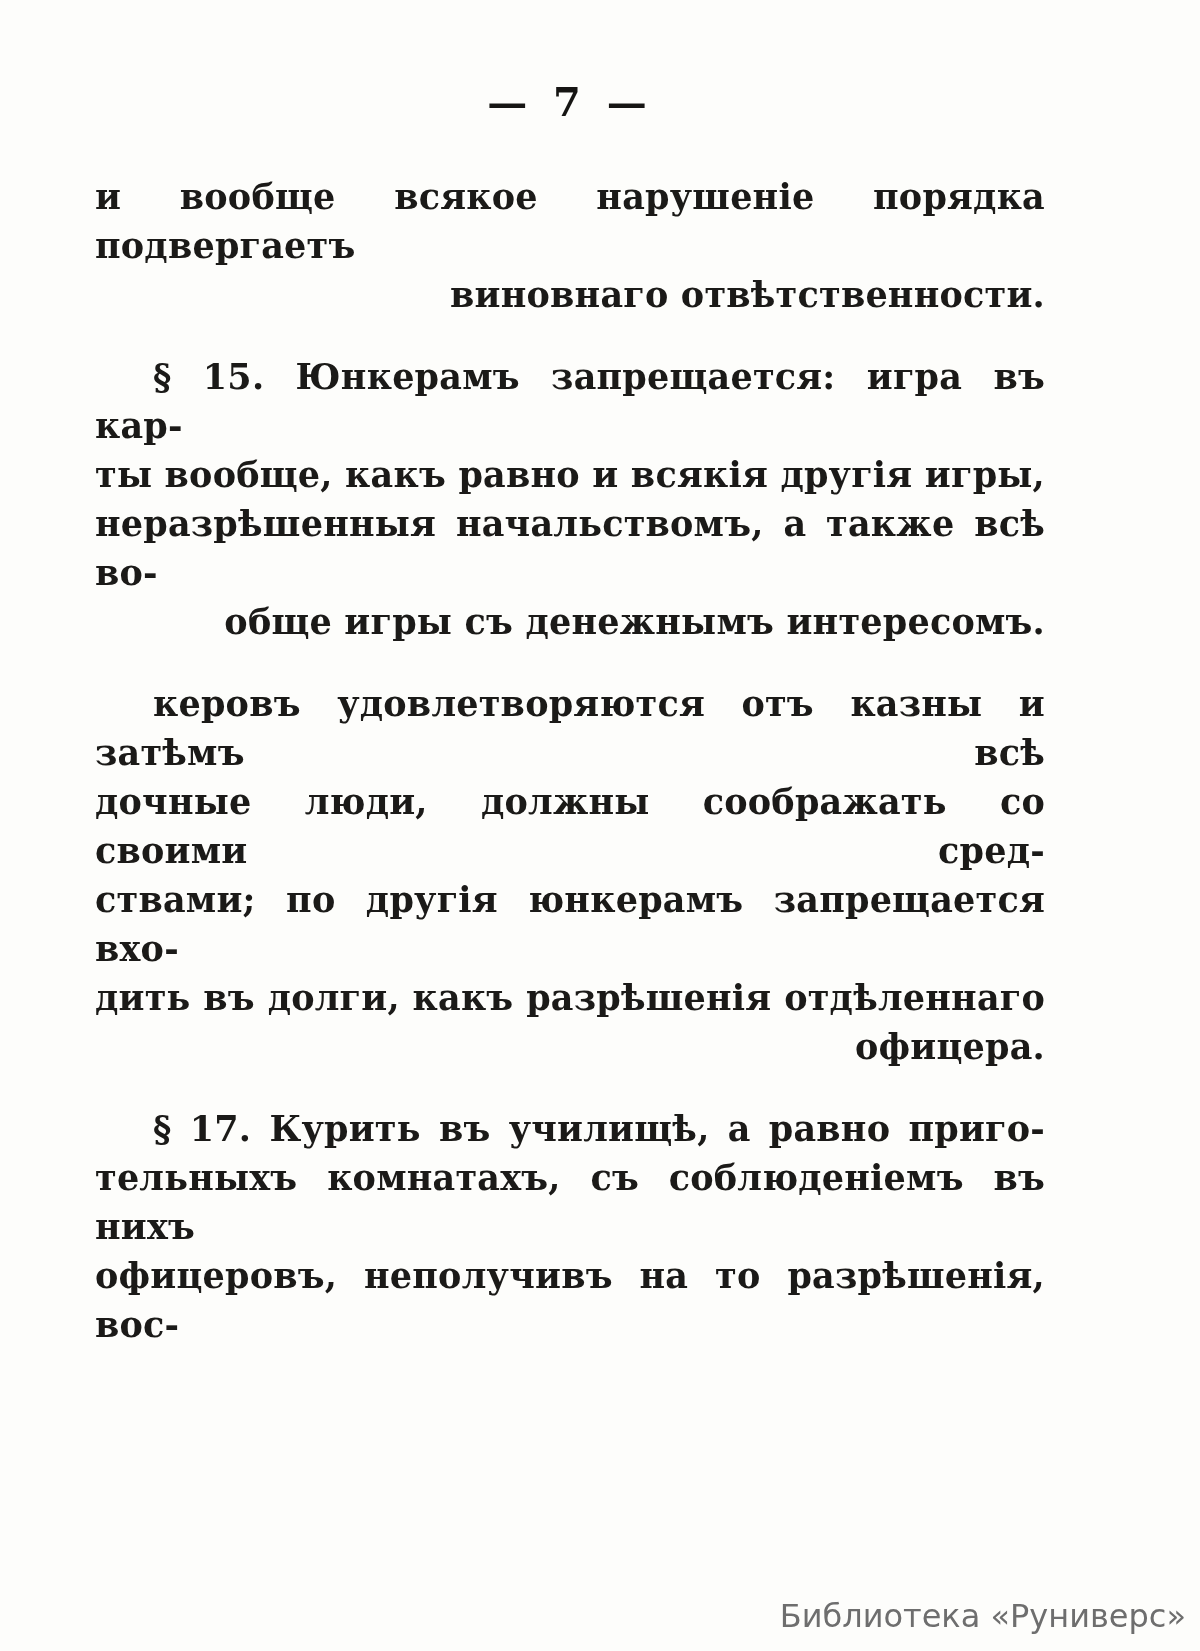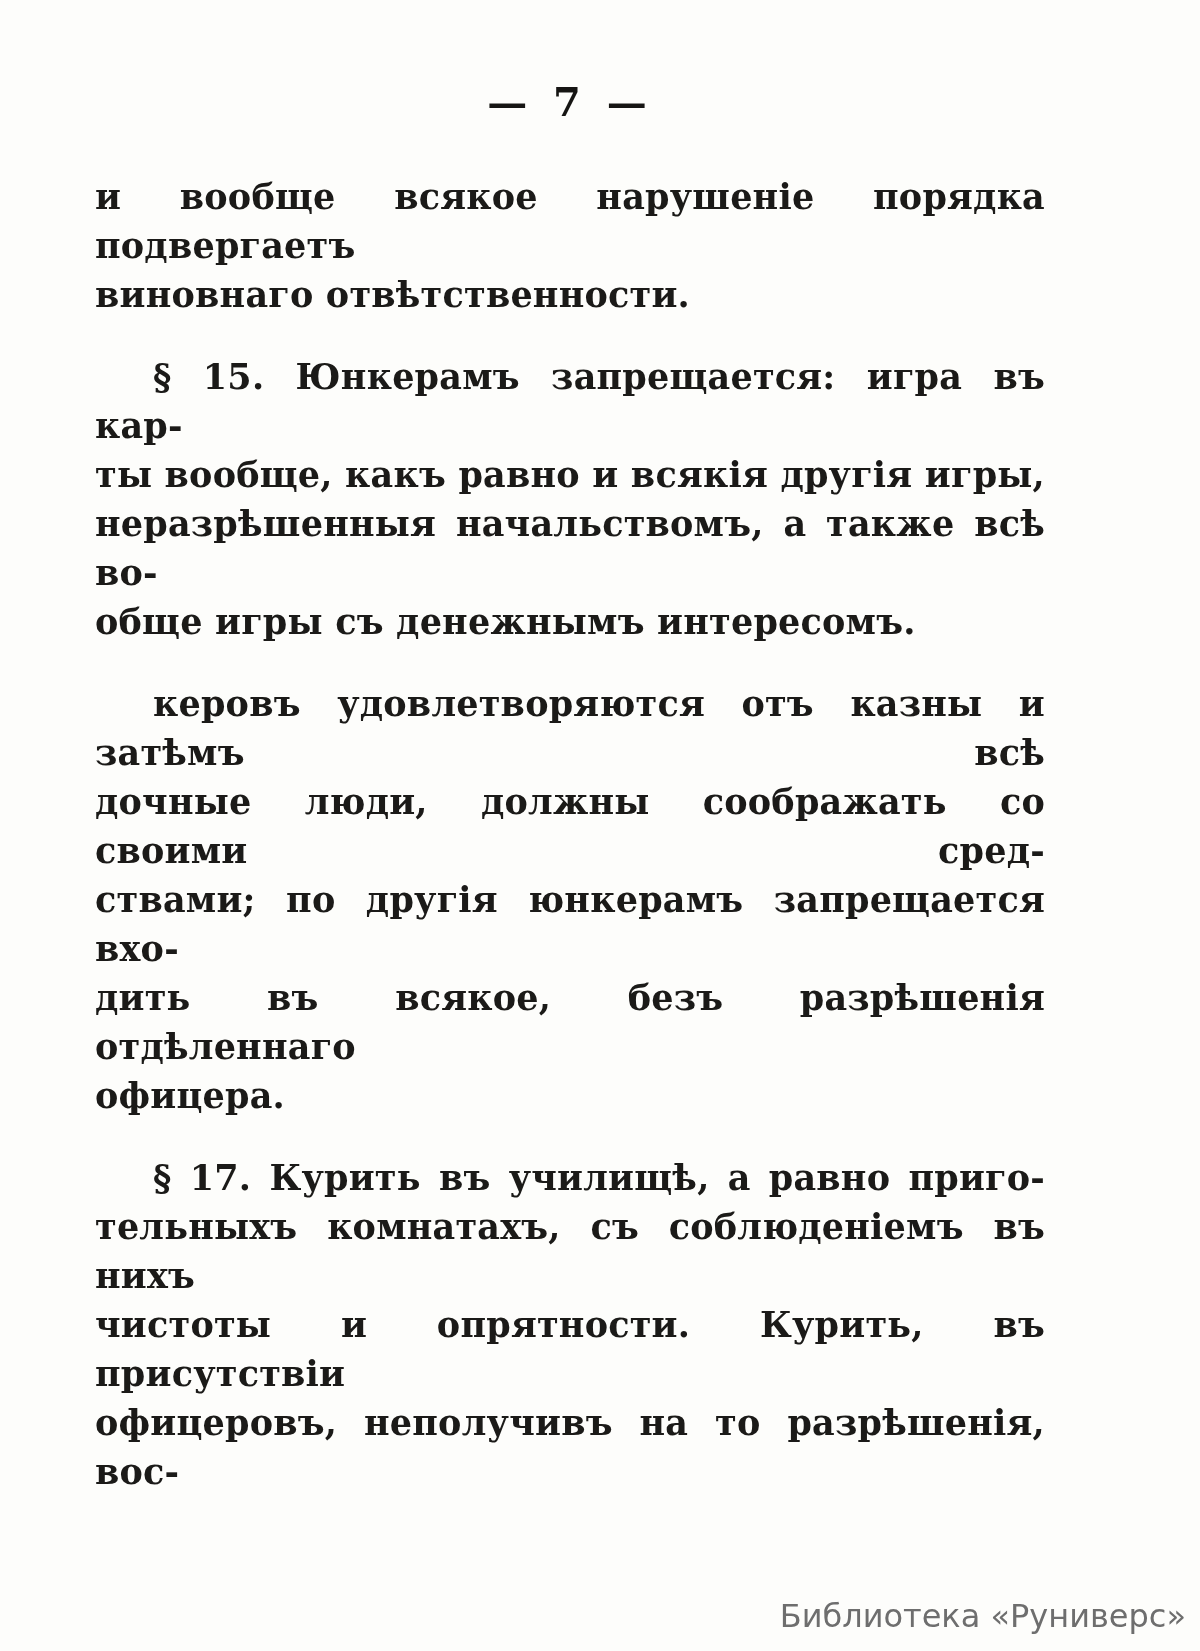--- a/index.html
+++ b/index.html
@@ -37,21 +37,21 @@
   .para {
     margin: 0 0 33px 0;
     padding: 0;
   }
   .para:last-child { margin-bottom: 0; }
   .line {
     font-size: 35px;
     font-weight: bold;
     line-height: 49px;
     letter-spacing: 0.2px;
-    text-align: left;
+    text-align: right;
     white-space: normal;
     color: #1b1a18;
   }
   .line.just {
     text-align: justify;
     text-align-last: justify;
   }
   .para.indent .line:first-child {
     text-indent: 58px;
   }
@@ -79,25 +79,24 @@
       <div class="para indent">
         <div class="line just">§ 15. Юнкерамъ запрещается: игра въ кар-</div>
         <div class="line just">ты вообще, какъ равно и всякія другія игры,</div>
         <div class="line just">неразрѣшенныя начальствомъ, а также всѣ во-</div>
         <div class="line">обще игры съ денежнымъ интересомъ.</div>
       </div>
       <div class="para indent">
         <div class="line just">керовъ удовлетворяются отъ казны и затѣмъ всѣ</div>
         <div class="line just">дочные люди, должны соображать со своими сред-</div>
         <div class="line just">ствами; по другія юнкерамъ запрещается вхо-</div>
-        <div class="line just">дить въ всякое, безъ разрѣшенія отдѣленнаго</div>
+        <div class="line just">дить въ долги, какъ разрѣшенія отдѣленнаго</div>
         <div class="line">офицера.</div>
       </div>
       <div class="para indent">
         <div class="line just">§ 17. Курить въ училищѣ, а равно приго-</div>
         <div class="line just">тельныхъ комнатахъ, съ соблюденіемъ въ нихъ</div>
-        <div class="line just">чистоты и опрятности. Курить, въ присутствіи</div>
         <div class="line just">офицеровъ, неполучивъ на то разрѣшенія, вос-</div>
       </div>
     </div>
 
   <div class="watermark">Библиотека «Руниверс»</div>
 </div>
 
 </body></html>

